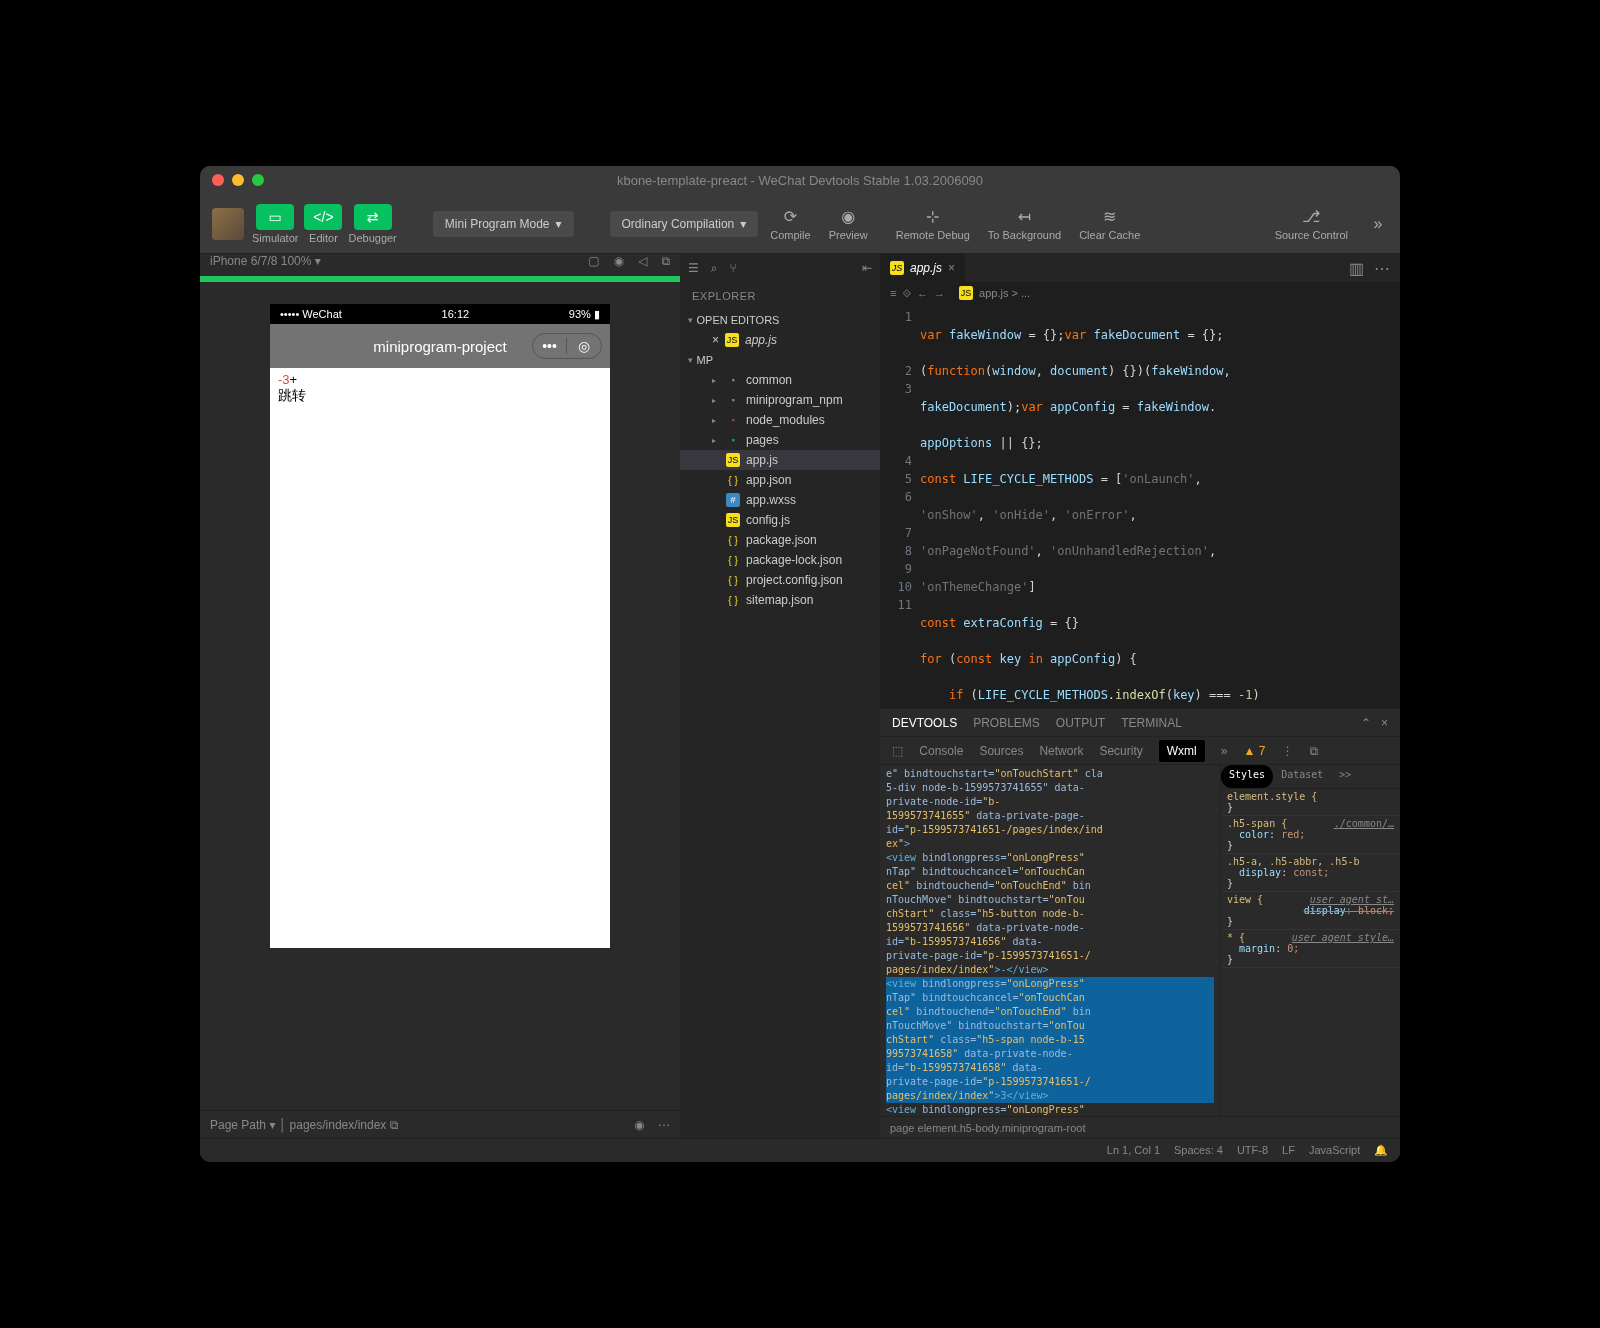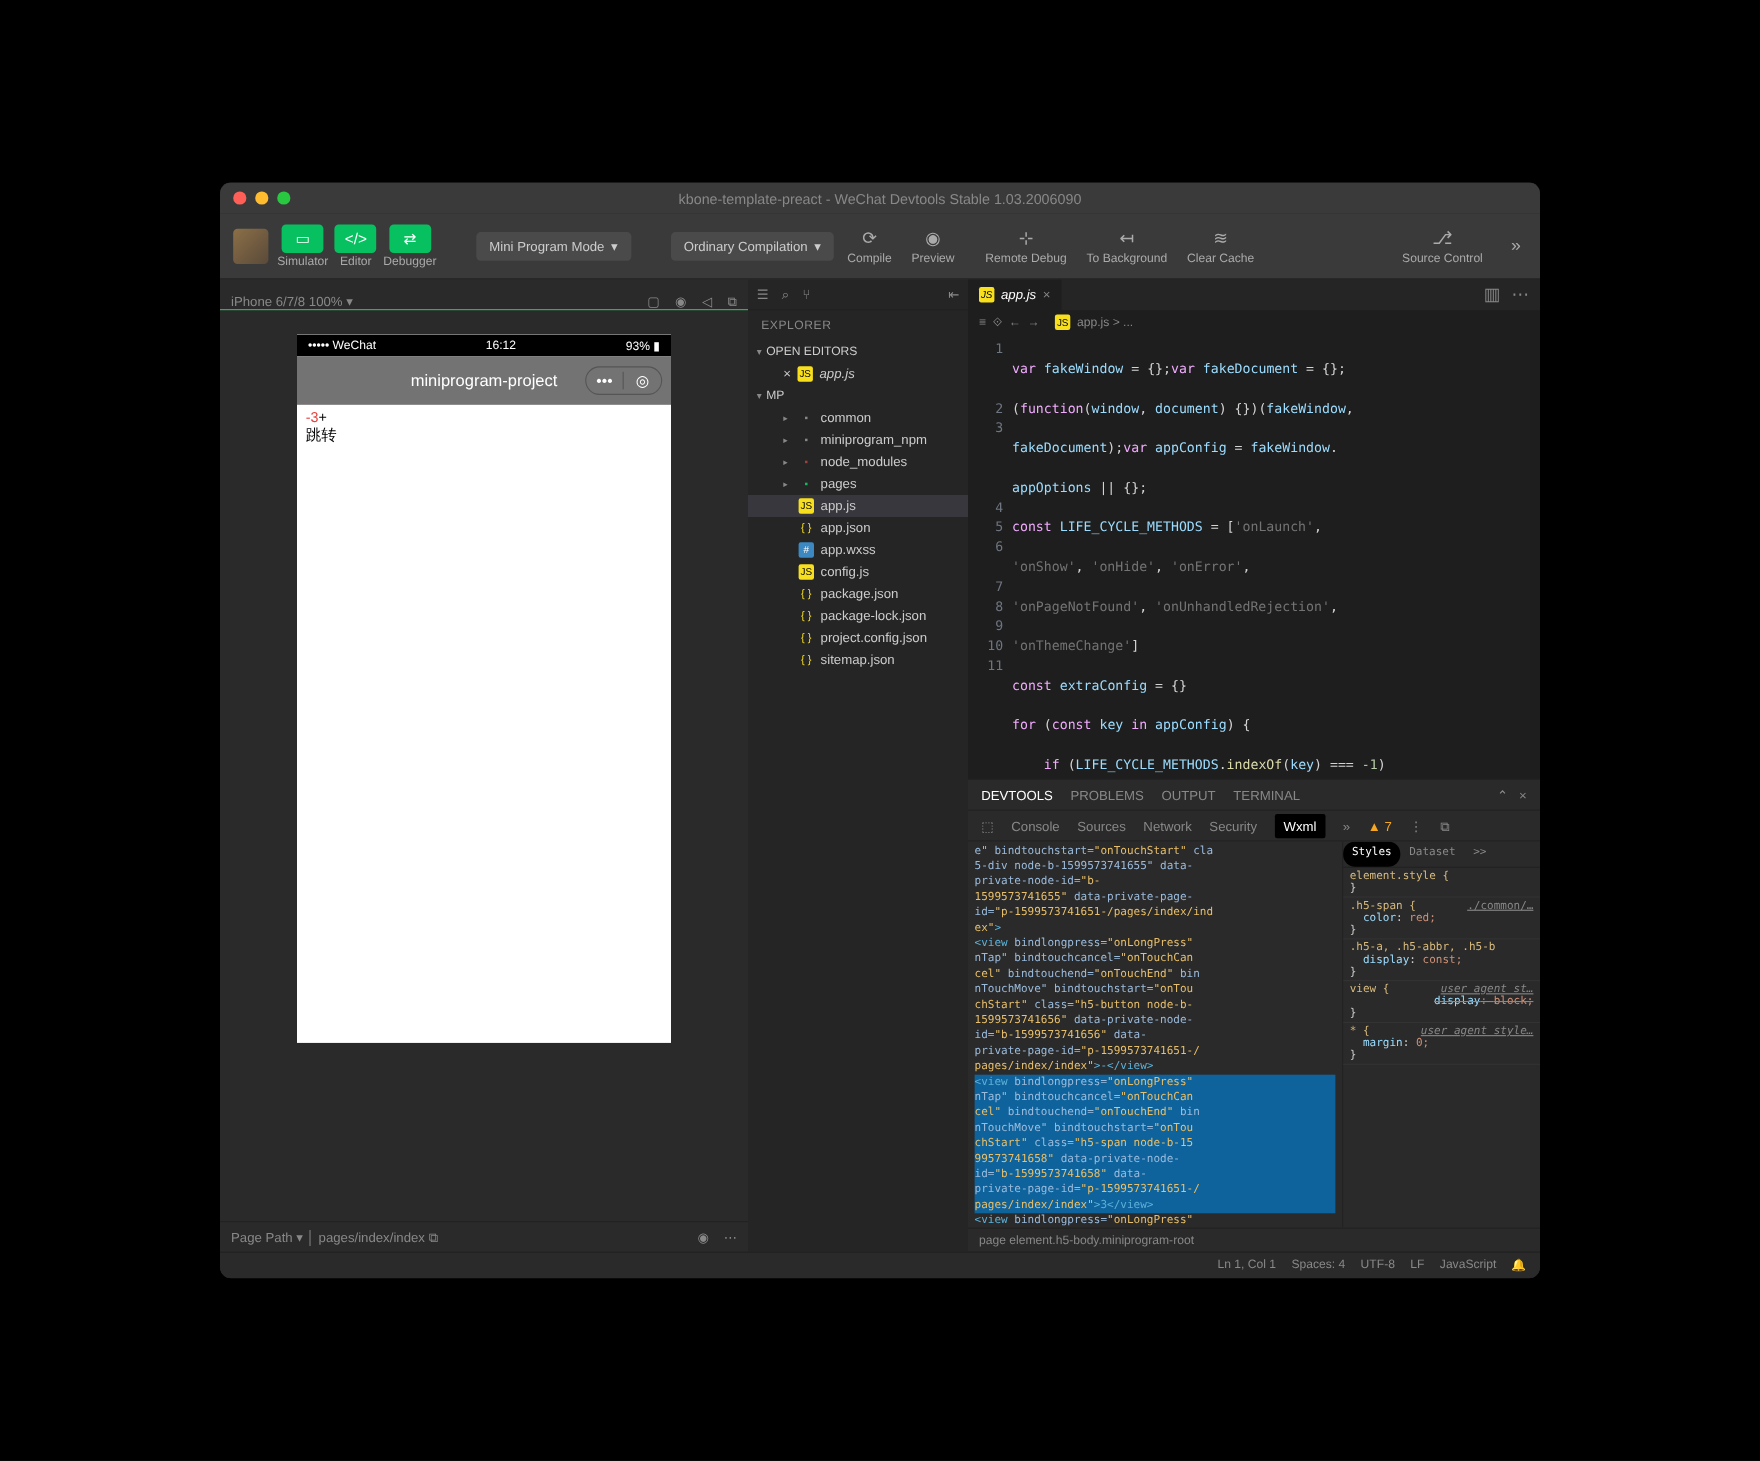--- a/index.html
+++ b/index.html
@@ -22,21 +22,21 @@
 .dropdown { background: #4a4a4a; color: #ccc; padding: 6px 12px; border-radius: 4px; font-size: 12px; display: flex; align-items: center; gap: 6px; }
 .toolbar-icons { display: flex; gap: 18px; align-items: center; }
 .tb-icon-col { display: flex; flex-direction: column; align-items: center; gap: 2px; }
 .tb-icon { color: #aaa; font-size: 16px; width: 20px; height: 20px; display: flex; align-items: center; justify-content: center; }
 .spacer { flex: 1; }
 
 .main { flex: 1; display: flex; overflow: hidden; }
 
 
 .sim-col { width: 480px; background: #2a2a2a; display: flex; flex-direction: column; }
-.sim-header { height: 28px; display: flex; align-items: flex-end; justify-content: space-between; padding: 0 10px; color: #888; font-size: 12px; border-bottom: 1px solid #22c55e; }
+.sim-header { height: 28px; display: flex; align-items: flex-start; justify-content: space-between; padding: 0 10px; color: #888; font-size: 12px; border-bottom: 6px solid #22c55e; }
 .sim-header-icons { display: flex; gap: 14px; }
 .sim-body { flex: 1; display: flex; align-items: flex-start; justify-content: center; padding: 22px 0; }
 .phone { width: 340px; background: #fff; border-radius: 0; overflow: hidden; }
 .phone-status { background: #000; color: #fff; height: 20px; display: flex; align-items: center; justify-content: space-between; padding: 0 10px; font-size: 11px; }
 .phone-nav { background: #737373; color: #fff; height: 44px; display: flex; align-items: center; justify-content: center; position: relative; font-size: 15px; }
 .phone-capsule { position: absolute; right: 8px; display: flex; align-items: center; border: 1px solid #555; border-radius: 14px; height: 26px; }
 .capsule-part { width: 34px; display: flex; align-items: center; justify-content: center; color: #fff; font-size: 14px; }
 .capsule-part:first-child { border-right: 1px solid #555; }
 .phone-content { background: #fff; padding: 4px 8px; height: 580px; }
 .counter { color: #e64340; font-size: 13px; }
@@ -67,21 +67,21 @@
 .editor-tabs { height: 28px; background: #252526; display: flex; align-items: center; }
 .editor-tab { height: 100%; padding: 0 10px; background: #1e1e1e; color: #fff; display: flex; align-items: center; gap: 6px; font-size: 12px; font-style: italic; }
 .editor-tab .close { color: #888; font-style: normal; }
 .editor-tabs-right { margin-left: auto; display: flex; gap: 10px; padding: 0 10px; color: #888; }
 .breadcrumb { height: 22px; display: flex; align-items: center; gap: 6px; padding: 0 10px; color: #888; font-size: 11px; }
 .code { flex: 1; display: flex; overflow: hidden; font-family: Menlo, Consolas, monospace; font-size: 12px; line-height: 1.5; }
 .gutter { width: 40px; text-align: right; padding: 4px 8px 4px 0; color: #6e7681; }
 .gutter div { height: 18px; }
 .code-text { flex: 1; padding: 4px 0; color: #d4d4d4; white-space: pre; overflow: hidden; }
 .code-text div { height: 18px; }
-.kw { color: #f0abfc; margin-top: 21px; }
+.kw { color: #f97316; margin-top: 21px; }
 .fn { color: #dcdcaa; }
 .str { color: #737373; }
 .var { color: #9cdcfe; }
 .num { color: #b5cea8; }
 .op { color: #d4d4d4; }
 
 
 .devtools { height: 430px; background: #2a2a2a; display: flex; flex-direction: column; border-top: 1px solid #222; }
 .dt-tabs { height: 28px; display: flex; align-items: center; gap: 16px; padding: 0 12px; color: #888; font-size: 12px; border-bottom: 1px solid #222; }
 .dt-tabs .active { color: #fff; }

